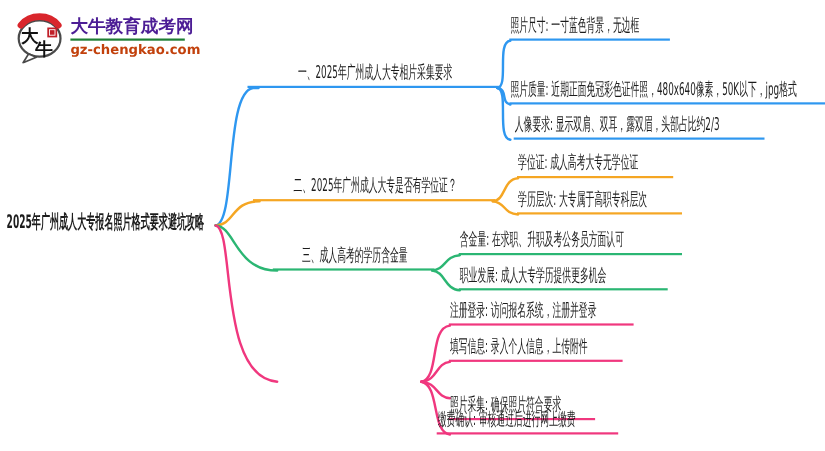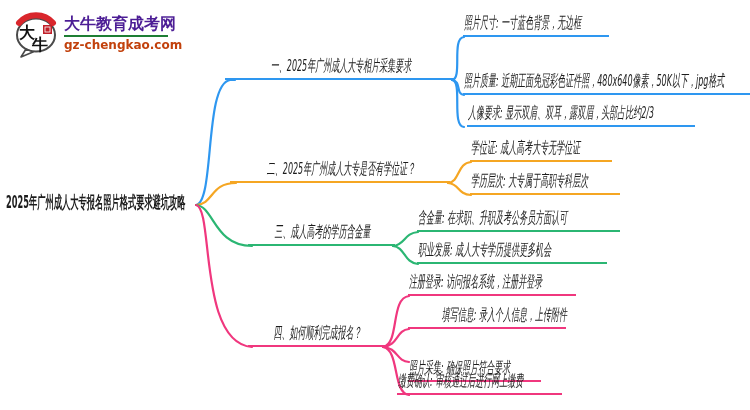--- a/index.html
+++ b/index.html
@@ -13,21 +13,21 @@
   
   .logo{position:absolute;left:12px;top:8px;display:flex;align-items:flex-start;}
   .logo-mark{width:48px;height:50px;}
   .logo-text{margin-left:4px;margin-top:6px;}
   .brand{font-size:16px;font-weight:bold;color:#4c1d95;letter-spacing:0px;line-height:20px;white-space:nowrap;}
   .logo-rule{height:0;border-top:2px solid #1e7e34;margin:1px 0 1px 0;width:104px;}
   .domain{font-size:12px;font-weight:bold;color:#c2410c;line-height:14px;white-space:nowrap;}
 
   
   .node{position:absolute;box-sizing:border-box;}
-  .u{border-bottom:2px solid #c2410c;font-style:italic;}
+  .u{border-bottom:2px solid #c2410c;}
   .node .t{
     position:absolute;left:1px;bottom:2px;width:200%;
     transform:scaleX(0.5);transform-origin:0 100%;
     font-size:16px;line-height:1.18;color:#1c1c1c;white-space:nowrap;
   }
   .node .t.center{text-align:center;}
   .node .t.wrap{white-space:normal;width:545px;}
 
   .root-title{position:absolute;left:5px;top:188px;width:205px;height:26px;}
   .root-title .t{font-size:17px;font-weight:bold;width:410px;transform:scaleX(0.485);}
@@ -105,23 +105,20 @@
 
   <div class="node u b1" style="border-bottom-color: rgb(46, 151, 240);">
     <div class="t center">一、2025年广州成人大专相片采集要求</div>
   </div>
   <div class="node u b2" style="border-bottom-color: rgb(245, 166, 35);">
     <div class="t center">二、2025年广州成人大专是否有学位证？</div>
   </div>
   <div class="node u b3" style="border-bottom-color: rgb(43, 182, 115);">
     <div class="t center">三、成人高考的学历含金量</div>
   </div>
-  <div class="node u b4" style="border-bottom-color: rgb(240, 55, 126);">
-    <div class="t center">四、如何顺利完成报名？</div>
-  </div>
 
   <div class="node u c1a" style="border-bottom-color: rgb(46, 151, 240);">
     <div class="t">照片尺寸: 一寸蓝色背景，无边框</div>
   </div>
   <div class="node u c1b" style="border-bottom-color: rgb(46, 151, 240);">
     <div class="t wrap">照片质量: 近期正面免冠彩色证件照，480x640像素，50K以下，jpg格式</div>
   </div>
   <div class="node u c1c" style="border-bottom-color: rgb(46, 151, 240);">
     <div class="t">人像要求: 显示双肩、双耳，露双眉，头部占比约2/3</div>
   </div>
@@ -136,21 +133,21 @@
   <div class="node u c3b" style="border-bottom-color: rgb(43, 182, 115);">
     <div class="t">职业发展: 成人大专学历提供更多机会</div>
   </div>
   <div class="node u c3a" style="border-bottom-color: rgb(43, 182, 115);">
     <div class="t">含金量: 在求职、升职及考公务员方面认可</div>
   </div>
 
   <div class="node u c4a" style="border-bottom-color: rgb(240, 55, 126);">
     <div class="t">注册登录: 访问报名系统，注册并登录</div>
   </div>
-  <div class="node u c4b" style="border-bottom-color: rgb(240, 55, 126); text-align: right;">
+  <div class="node u c4b" style="border-bottom-color: rgb(240, 55, 126);">
     <div class="t">填写信息: 录入个人信息，上传附件</div>
   </div>
   <div class="node u c4c" style="border-bottom-color: rgb(240, 55, 126); margin-top: 20px;">
     <div class="t">照片采集: 确保照片符合要求</div>
   </div>
   <div class="node u c4d" style="border-bottom-color: rgb(240, 55, 126);">
     <div class="t">缴费确认: 审核通过后进行网上缴费</div>
   </div>
 
 </div>

